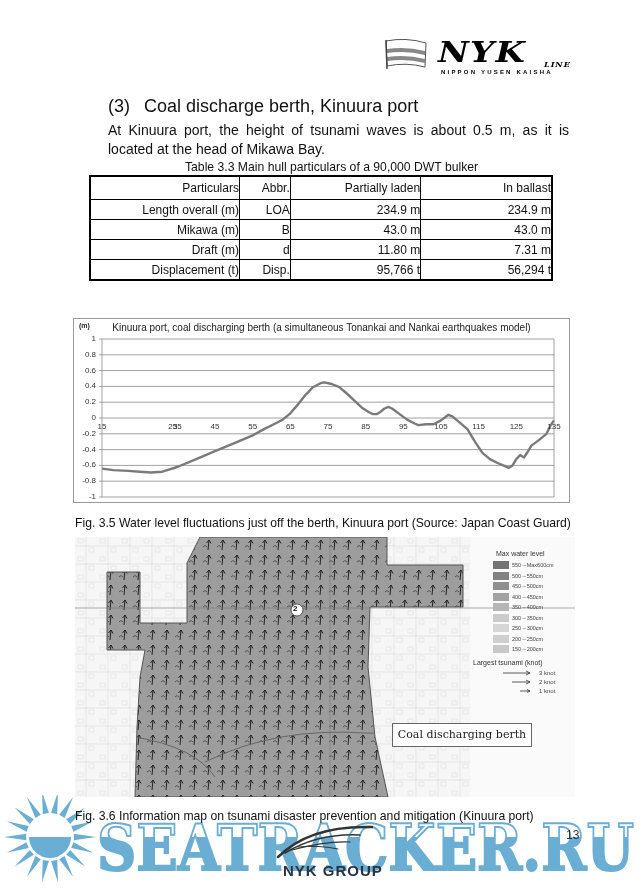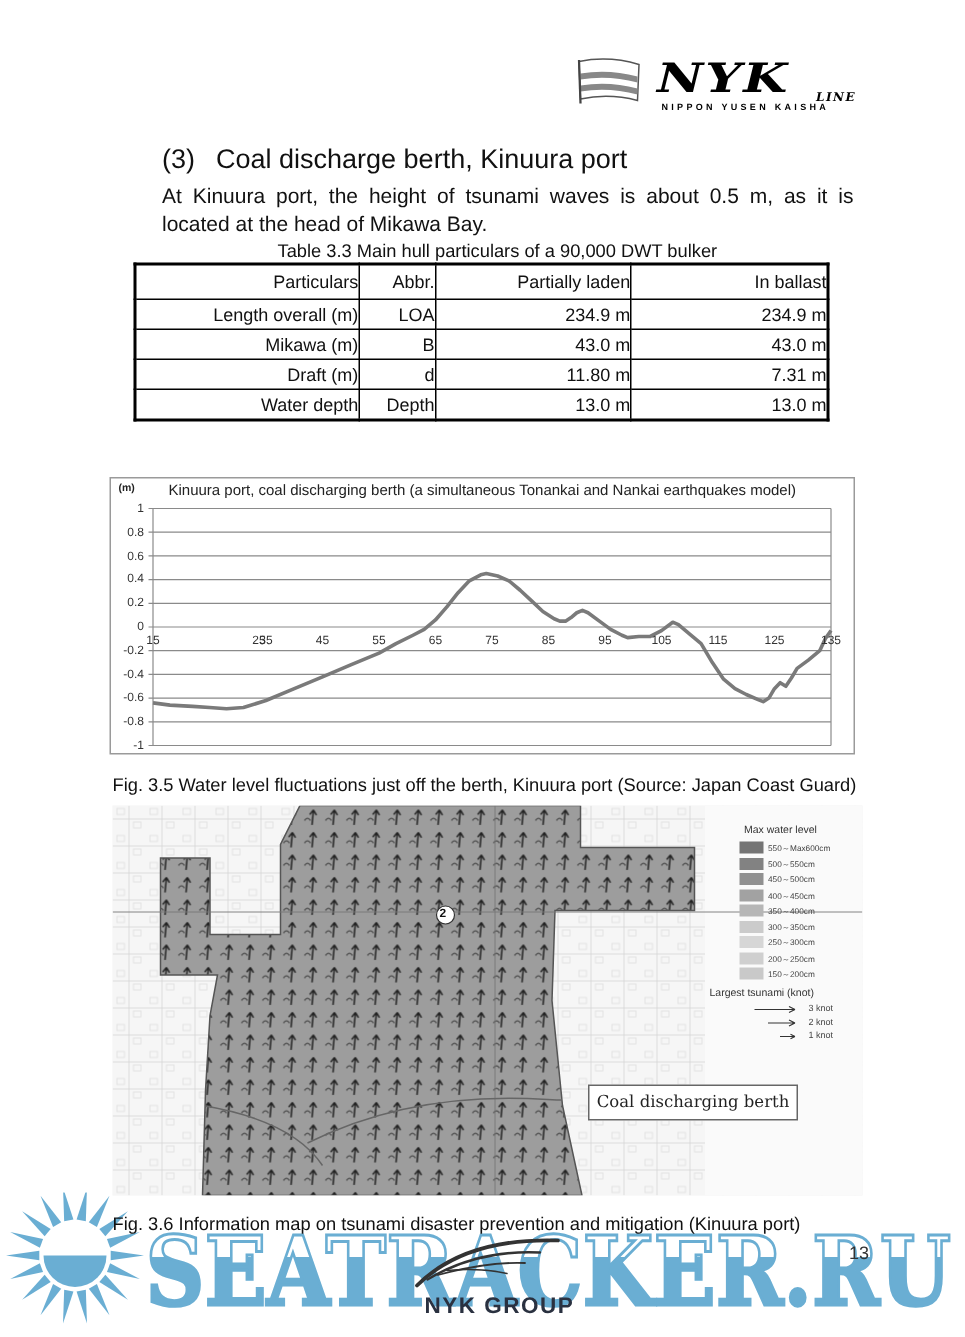--- a/index.html
+++ b/index.html
@@ -82,24 +82,24 @@
     <td>43.0 m</td>
     <td>43.0 m</td>
   </tr>
   <tr>
     <td>Draft (m)</td>
     <td>d</td>
     <td>11.80 m</td>
     <td>7.31 m</td>
   </tr>
   <tr>
-    <td>Water depth</td>
-    <td>Depth</td>
-    <td>13.0 m</td>
-    <td>13.0 m</td>
+    <td>Displacement (t)</td>
+    <td>Disp.</td>
+    <td>95,766 t</td>
+    <td>56,294 t</td>
   </tr>
 </tbody>
   </table>
 
 <div class="abs chart-box"></div>
 <div class="abs chart-unit">(m)</div>
 <div class="abs chart-title">Kinuura port, coal discharging berth (a simultaneous Tonankai and Nankai earthquakes model)</div>
 <svg class="abs" style="left:0;top:0;" width="643" height="891">
   <g id="chart-grid" stroke="#8a8a8a" stroke-width="0.8">
       <line x1="99" x2="554" y1="339" y2="339"></line>

